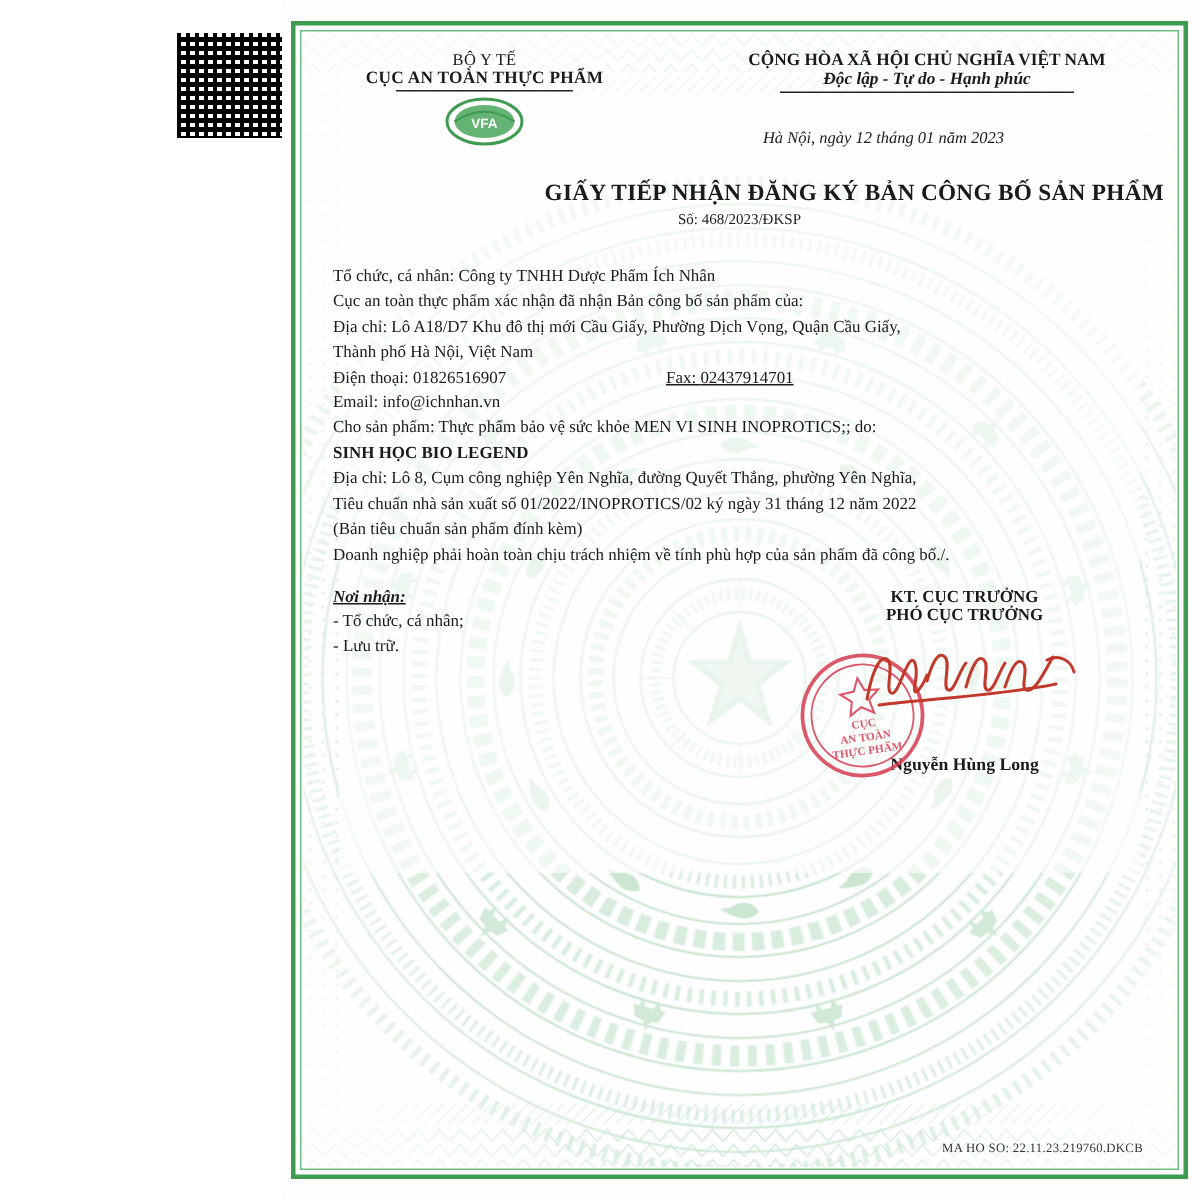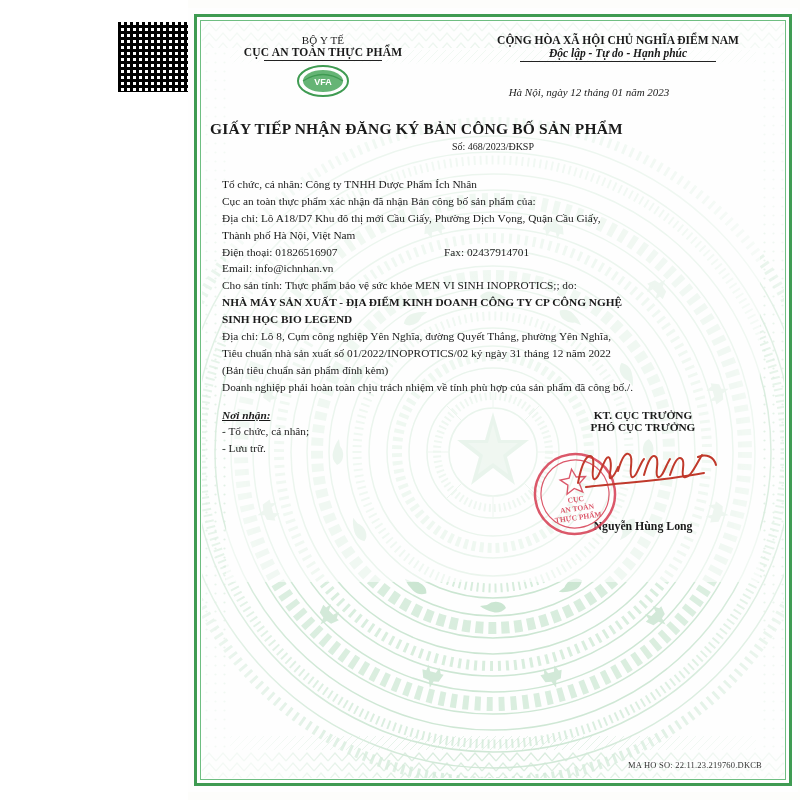--- a/index.html
+++ b/index.html
@@ -154,21 +154,21 @@
     text-align: center;
     font-size: 11px;
     font-style: italic;
     margin-top: 24px;
     margin-right: 18px;
     padding-left: 210px;
   }
 
   
   .title {
-    text-align: left;
+    text-align: right;
     font-size: 15.5px;
     font-weight: bold;
     margin-top: 22px;
     letter-spacing: .2px;
   }
   .subtitle {
     text-align: center;
     font-size: 10px;
     margin-top: 3px;
   }
@@ -180,21 +180,21 @@
     padding-right: 10px;
     font-size: 11.3px;
     line-height: 1.42;
   }
   .body p { margin: 0 0 1px 0; }
   .body .b { font-weight: bold; }
   .row2 {
     display: flex;
   }
   .row2 .c1 { width: 222px; }
-  .row2 .c2 { flex: 1; }
+  .row2 .c2 { flex: 1; text-decoration: underline; }
 
   
   .sig-wrap {
     margin-top: 14px;
     padding-left: 12px;
     padding-right: 8px;
     display: flex;
     justify-content: space-between;
     font-size: 11.3px;
   }
@@ -429,21 +429,21 @@
           <div class="logo">
             <svg width="54" height="34" viewBox="0 0 54 34" xmlns="http://www.w3.org/2000/svg">
               <ellipse cx="27" cy="17" rx="25" ry="15" fill="none" stroke="#3f9b52" stroke-width="2"></ellipse>
               <ellipse cx="27" cy="17" rx="20" ry="11" fill="#4aa75d" opacity=".85"></ellipse>
               <path d="M7 17 q20 -13 40 0" fill="none" stroke="#3f9b52" stroke-width="1.4"></path>
               <text x="27" y="21" font-family="Liberation Sans, sans-serif" font-size="9" font-weight="bold" text-anchor="middle" fill="#ffffff">VFA</text>
             </svg>
           </div>
         </div>
         <div class="hdr-right">
-          <div class="l1">CỘNG HÒA XÃ HỘI CHỦ NGHĨA ĐIỂM NAM</div>
+          <div class="l1">CỘNG HÒA XÃ HỘI CHỦ NGHĨA VIỆT NAM</div>
           <div class="l2">Độc lập - Tự do - Hạnh phúc</div>
           <div class="rule"></div>
         </div>
       </div>
 
       <div class="date-line">Hà Nội, ngày 12 tháng 01 năm 2023</div>
 
       <div class="title">GIẤY TIẾP NHẬN ĐĂNG KÝ BẢN CÔNG BỐ SẢN PHẨM</div>
       <div class="subtitle">Số: 468/2023/ĐKSP</div>
 
@@ -466,24 +466,23 @@
           <div class="c2">
             <span>Fax: </span><span>02437914701</span>
           </div>
         </div>
 
         <p>
           <span>Email: </span><span>info@ichnhan.vn</span>
         </p>
 
         <p>
-          <span>Cho sản tính: </span><span>Thực phẩm bảo vệ sức khỏe MEN VI SINH INOPROTICS;; do:</span>
+          <span>Cho sản phẩm: </span><span>Thực phẩm bảo vệ sức khỏe MEN VI SINH INOPROTICS;; do:</span>
         </p>
 
-        <p class="b">NHÀ MÁY SẢN XUẤT - ĐỊA ĐIỂM KINH DOANH CÔNG TY CP CÔNG NGHỆ</p>
         <p class="b">SINH HỌC BIO LEGEND</p>
 
         <p>
           <span>Địa chỉ: </span><span>Lô 8, Cụm công nghiệp Yên Nghĩa, đường Quyết Thắng, phường Yên Nghĩa,</span>
         </p>
 
         <p>Tiêu chuẩn nhà sản xuất số 01/2022/INOPROTICS/02 ký ngày 31 tháng 12 năm 2022</p>
         <p>(Bản tiêu chuẩn sản phẩm đính kèm)</p>
 
         <p>Doanh nghiệp phải hoàn toàn chịu trách nhiệm về tính phù hợp của sản phẩm đã công bố./.</p>

